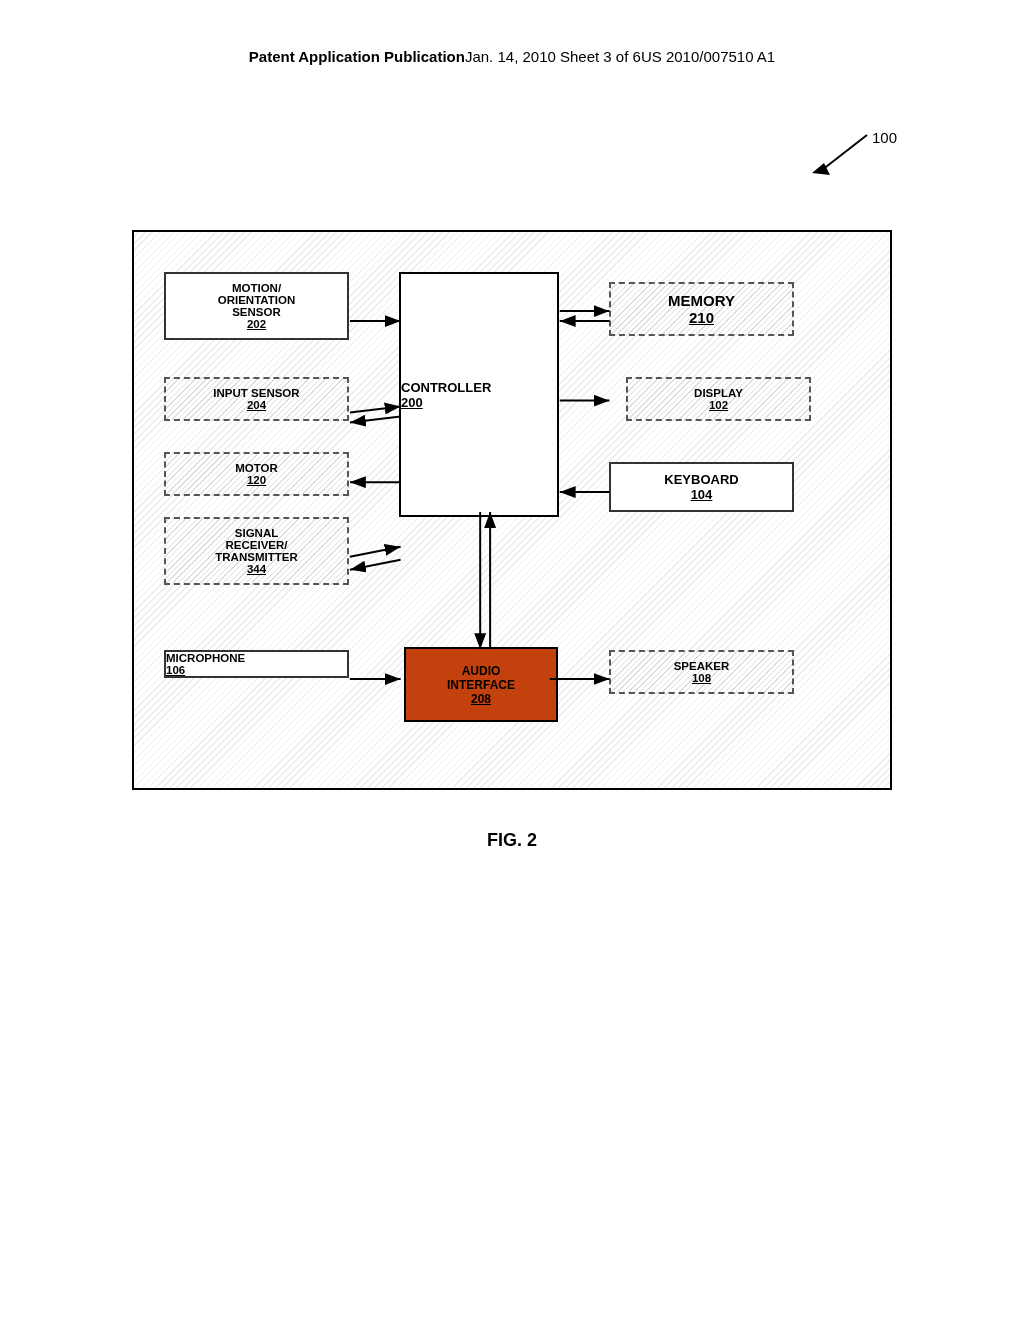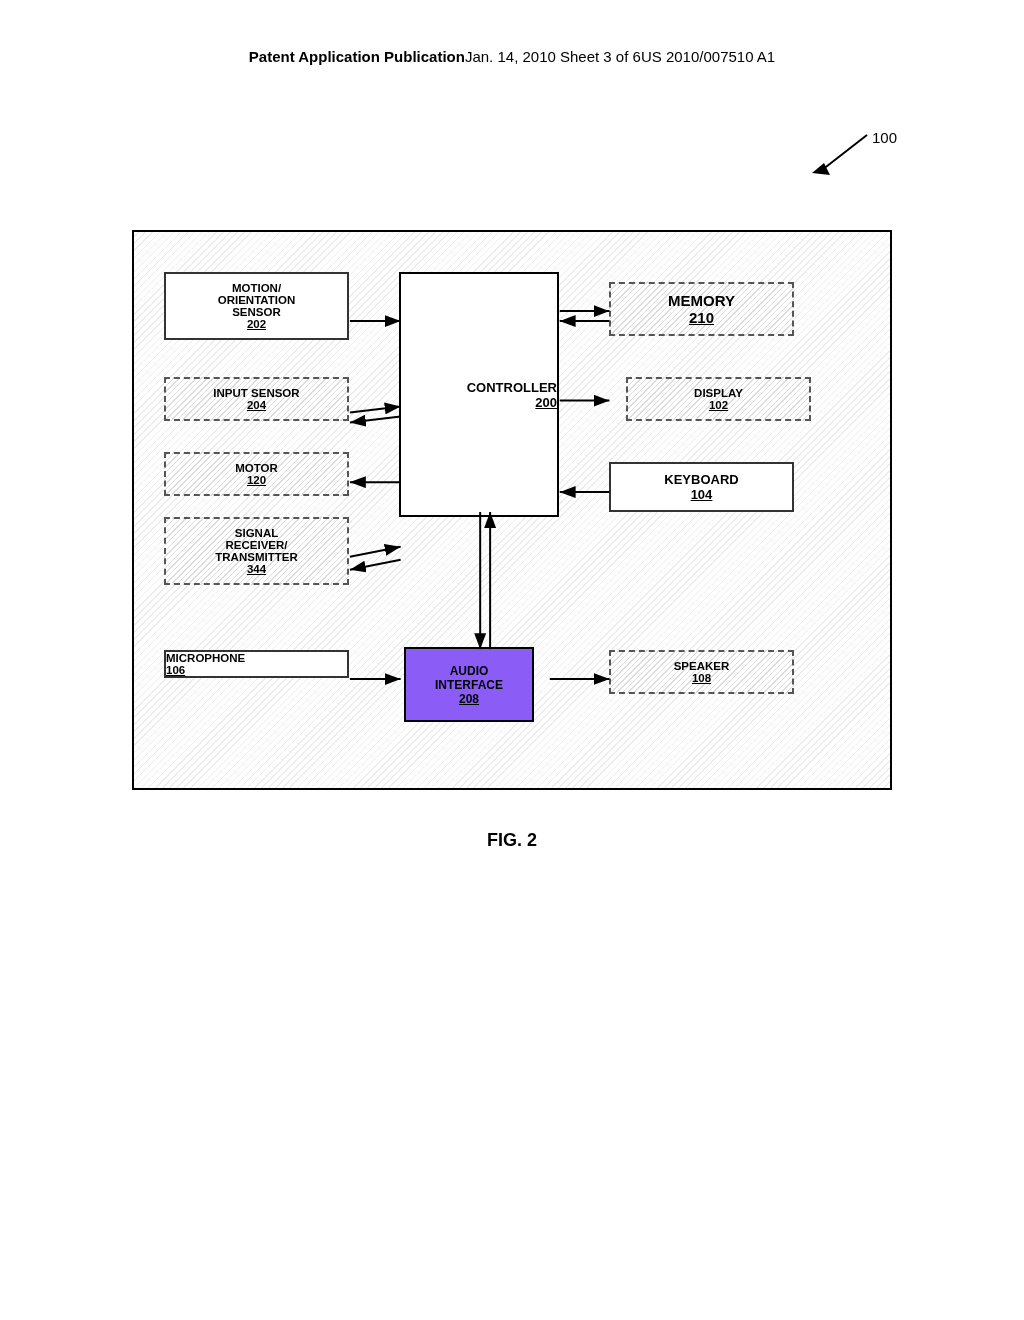--- a/index.html
+++ b/index.html
@@ -159,25 +159,25 @@
       </div>
 
       <div style="position:absolute; top:265px; left:10px; width:185px; border:2px dashed #555; background:repeating-linear-gradient(-45deg,#fff,#fff 3px,#ddd 3px,#ddd 4px); text-align:center; padding:8px; font-size:11.5px; font-weight:bold;">
         SIGNAL<br>RECEIVER/<br>TRANSMITTER<br><u>344</u>
       </div>
 
       <div style="position:absolute; top:398px; left:10px; width:185px; border:2px solid #333; background:#fff; text-align:left; font-size:11.5px; font-weight:bold;">
         MICROPHONE<br><u>106</u>
       </div>
 
-      <div style="position:absolute; top:20px; left:245px; width:160px; height:245px; border:2px solid #000; background:#fff; display:flex; flex-direction:column; align-items:flex-end; justify-content:center; text-align:center; font-size:13px; font-weight:bold;">
+      <div style="position:absolute; top:20px; left:245px; width:160px; height:245px; border:2px solid #000; background:#fff; display:flex; flex-direction:column; align-items:flex-start; justify-content:center; text-align:center; font-size:13px; font-weight:bold;">
         CONTROLLER<br><u>200</u>
       </div>
 
-      <div style="position:absolute; top:395px; left:250px; width:130px; height:75px; border:2px solid #000; background:#8b5cf6; display:flex; flex-direction:column; align-items:center; justify-content:center; text-align:center; font-size:12px; font-weight:bold;">
+      <div style="position:absolute; top:395px; left:250px; width:154px; height:75px; border:2px solid #000; background:#c2410c; display:flex; flex-direction:column; align-items:center; justify-content:center; text-align:center; font-size:12px; font-weight:bold;">
         AUDIO<br>INTERFACE<br><u>208</u>
       </div>
 
       <div style="position:absolute; top:30px; left:455px; width:185px; border:2px dashed #555; background:repeating-linear-gradient(-45deg,#fff,#fff 3px,#ddd 3px,#ddd 4px); text-align:center; padding:8px; font-size:15px; font-weight:bold;">
         MEMORY<br><u>210</u>
       </div>
 
       <div style="position:absolute; top:125px; left:472px; width:185px; border:2px dashed #555; background:repeating-linear-gradient(-45deg,#fff,#fff 3px,#ddd 3px,#ddd 4px); text-align:center; padding:8px; font-size:11.5px; font-weight:bold;">
         DISPLAY<br><u>102</u>
       </div>

